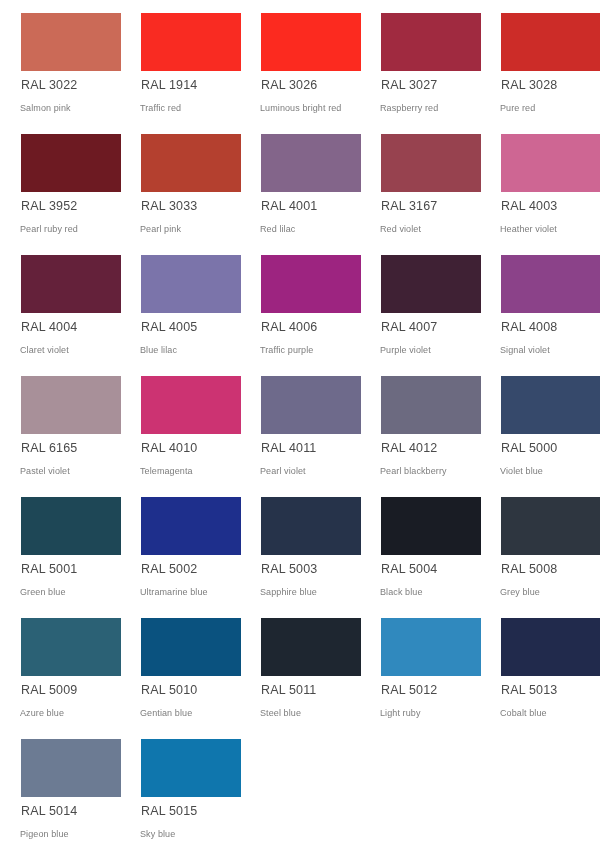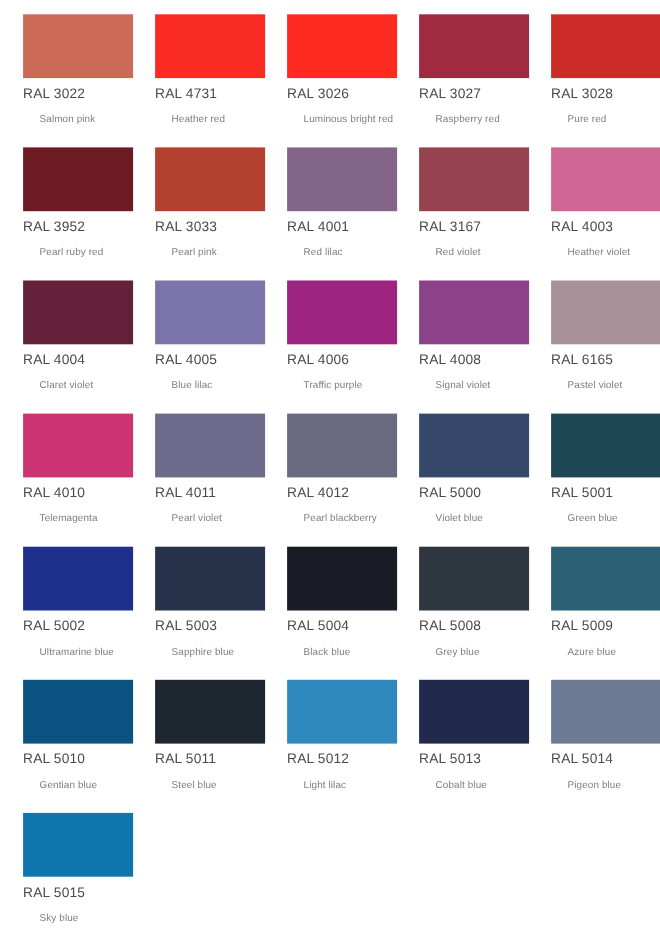--- a/index.html
+++ b/index.html
@@ -43,42 +43,42 @@
     left: 21px;
     top: 72px;
     font-size: 12.5px;
     line-height: 15px;
     color: #4a4a4a;
     letter-spacing: 0.15px;
     white-space: nowrap;
   }
   .card-name {
     position: absolute;
-    left: 36px;
+    left: 20px;
     top: 96px;
     font-size: 9px;
     line-height: 12px;
     color: #7d7d7d;
     letter-spacing: 0.1px;
     white-space: nowrap;
   }
 </style>
 </head>
 <body>
 
 <div id="palette-grid" style="background: rgb(255, 255, 255);">
     <div class="color-card">
       <div class="swatch" style="background: rgb(203, 106, 87);"></div>
       <div class="card-code">RAL 3022</div>
       <div class="card-name">Salmon pink</div>
     </div>
     <div class="color-card">
       <div class="swatch" style="background: rgb(249, 43, 34);"></div>
-      <div class="card-code">RAL 4731</div>
-      <div class="card-name">Heather red</div>
+      <div class="card-code">RAL 1914</div>
+      <div class="card-name">Traffic red</div>
     </div>
     <div class="color-card">
       <div class="swatch" style="background: rgb(252, 42, 31);"></div>
       <div class="card-code">RAL 3026</div>
       <div class="card-name">Luminous bright red</div>
     </div>
     <div class="color-card">
       <div class="swatch" style="background: rgb(160, 42, 64);"></div>
       <div class="card-code">RAL 3027</div>
       <div class="card-name">Raspberry red</div>
@@ -122,20 +122,25 @@
       <div class="swatch" style="background: rgb(123, 116, 170);"></div>
       <div class="card-code">RAL 4005</div>
       <div class="card-name">Blue lilac</div>
     </div>
     <div class="color-card">
       <div class="swatch" style="background: rgb(157, 36, 128);"></div>
       <div class="card-code">RAL 4006</div>
       <div class="card-name">Traffic purple</div>
     </div>
     <div class="color-card">
+      <div class="swatch" style="background: rgb(63, 33, 52);"></div>
+      <div class="card-code">RAL 4007</div>
+      <div class="card-name">Purple violet</div>
+    </div>
+    <div class="color-card">
       <div class="swatch" style="background: rgb(139, 66, 137);"></div>
       <div class="card-code">RAL 4008</div>
       <div class="card-name">Signal violet</div>
     </div>
     <div class="color-card">
       <div class="swatch" style="background: rgb(168, 144, 153);"></div>
       <div class="card-code">RAL 6165</div>
       <div class="card-name">Pastel violet</div>
     </div>
     <div class="color-card">
@@ -194,21 +199,21 @@
       <div class="card-name">Gentian blue</div>
     </div>
     <div class="color-card">
       <div class="swatch" style="background: rgb(30, 38, 48);"></div>
       <div class="card-code">RAL 5011</div>
       <div class="card-name">Steel blue</div>
     </div>
     <div class="color-card">
       <div class="swatch" style="background: rgb(48, 137, 190);"></div>
       <div class="card-code">RAL 5012</div>
-      <div class="card-name">Light lilac</div>
+      <div class="card-name">Light ruby</div>
     </div>
     <div class="color-card">
       <div class="swatch" style="background: rgb(33, 42, 76);"></div>
       <div class="card-code">RAL 5013</div>
       <div class="card-name">Cobalt blue</div>
     </div>
     <div class="color-card">
       <div class="swatch" style="background: rgb(108, 123, 147);"></div>
       <div class="card-code">RAL 5014</div>
       <div class="card-name">Pigeon blue</div>

